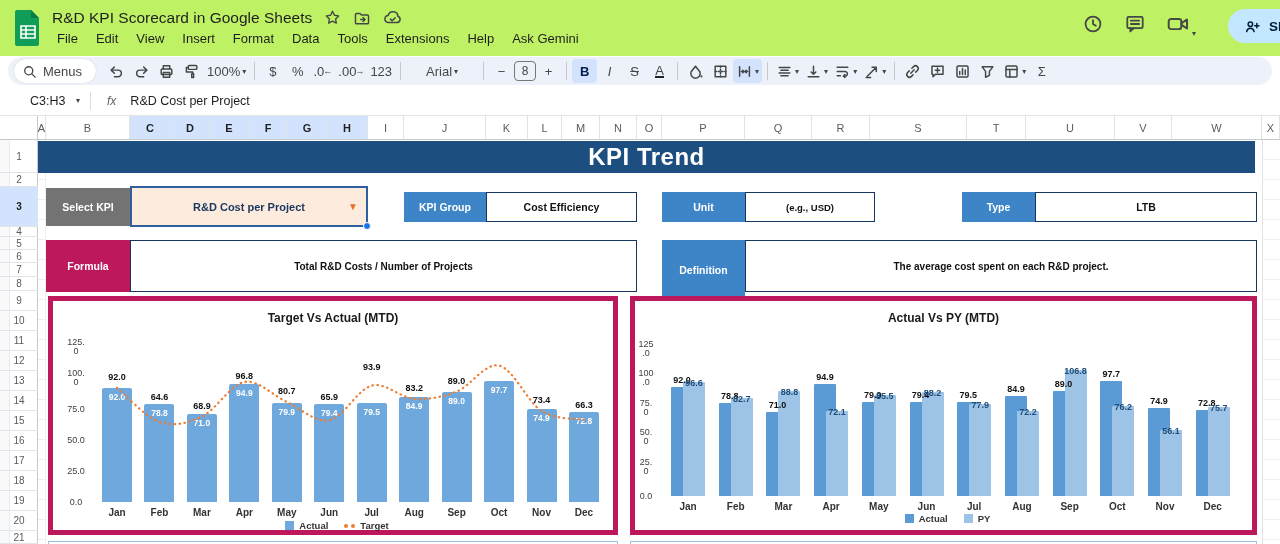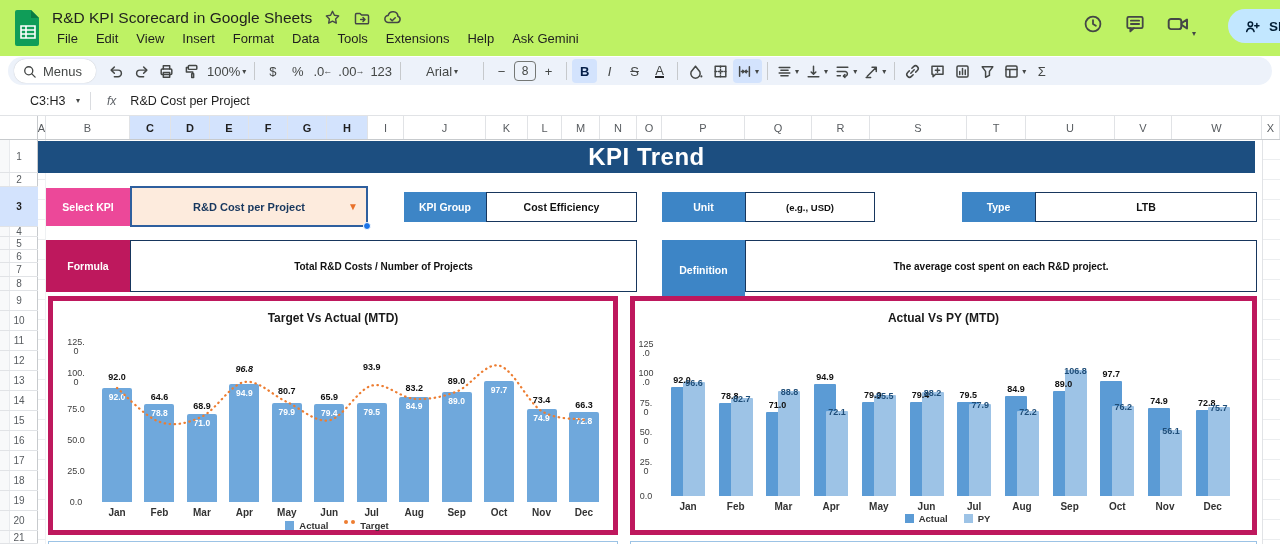--- a/index.html
+++ b/index.html
@@ -382,21 +382,21 @@
       <div class="rowh" style="top: 391px; height: 13px;">21</div>
     </div>
 
   <div class="grid-area">
     <div class="gridlines-a"></div>
     <div class="gridlines-x"></div>
   </div>
 
   <div class="abs banner" style="background: rgb(28, 78, 128);">KPI Trend</div>
 
-  <div class="abs lblcell lbl-select" style="background: #ec4899;">Select KPI</div>
+  <div class="abs lblcell lbl-select" style="background: #737373;">Select KPI</div>
   <div class="abs dd" style="background: rgb(253, 235, 221);">
     <span>R&amp;D Cost per Project</span>
     <span class="dd-caret">▼</span>
     <span class="fill-handle"></span>
   </div>
 
   <div class="abs lblcell lbl-kpigroup" style="background: rgb(61, 133, 198);">KPI Group</div>
   <div class="abs valbox box-kpigroup">Cost Efficiency</div>
 
   <div class="abs lblcell lbl-unit" style="background: rgb(61, 133, 198);">Unit</div>
@@ -428,21 +428,21 @@
       <div class="bar" style="left: 91.45px; top: 103.288px; width: 30px; height: 97.712px; background: rgb(111, 168, 220); border-radius: 2px 2px 0px 0px;"></div>
       <div class="bar-lbl-in" style="left: 88.45px; top: 107.288px;">78.8</div>
       <div class="bar-lbl-out" style="left: 86.45px; top: 91.288px;">64.6</div>
       <div class="month" style="left: 84.45px; top: 206px;">Feb</div>
       <div class="bar" style="left: 133.9px; top: 112.96px; width: 30px; height: 88.04px; background: rgb(111, 168, 220); border-radius: 2px 2px 0px 0px;"></div>
       <div class="bar-lbl-in" style="left: 130.9px; top: 116.96px;">71.0</div>
       <div class="bar-lbl-out" style="left: 128.9px; top: 99.564px;">68.9</div>
       <div class="month" style="left: 126.9px; top: 206px;">Mar</div>
       <div class="bar" style="left: 176.35px; top: 83.324px; width: 30px; height: 117.676px; background: rgb(111, 168, 220); border-radius: 2px 2px 0px 0px;"></div>
       <div class="bar-lbl-in" style="left: 173.35px; top: 87.324px;">94.9</div>
-      <div class="bar-lbl-out" style="left: 171.35px; top: 63px; font-style: italic;">96.8</div>
+      <div class="bar-lbl-out" style="left: 171.35px; top: 70px;">96.8</div>
       <div class="month" style="left: 169.35px; top: 206px;">Apr</div>
       <div class="bar" style="left: 218.8px; top: 101.924px; width: 30px; height: 99.076px; background: rgb(111, 168, 220); border-radius: 2px 2px 0px 0px;"></div>
       <div class="bar-lbl-in" style="left: 215.8px; top: 105.924px;">79.9</div>
       <div class="bar-lbl-out" style="left: 213.8px; top: 84.932px;">80.7</div>
       <div class="month" style="left: 211.8px; top: 206px;">May</div>
       <div class="bar" style="left: 261.25px; top: 102.544px; width: 30px; height: 98.456px; background: rgb(111, 168, 220); border-radius: 2px 2px 0px 0px;"></div>
       <div class="bar-lbl-in" style="left: 258.25px; top: 106.544px;">79.4</div>
       <div class="bar-lbl-out" style="left: 256.25px; top: 90.544px;">65.9</div>
       <div class="month" style="left: 254.25px; top: 206px;">Jun</div>
       <div class="bar" style="left: 303.7px; top: 102.42px; width: 30px; height: 98.58px; background: rgb(111, 168, 220); border-radius: 2px 2px 0px 0px;"></div>
@@ -466,21 +466,21 @@
       <div class="month" style="left: 466.5px; top: 206px;">Nov</div>
       <div class="bar" style="left: 515.95px; top: 110.728px; width: 30px; height: 90.272px; background: rgb(111, 168, 220); border-radius: 2px 2px 0px 0px;"></div>
       <div class="bar-lbl-in" style="left: 512.95px; top: 114.728px;">72.8</div>
       <div class="bar-lbl-out" style="left: 510.95px; top: 98.728px;">66.3</div>
       <div class="month" style="left: 508.95px; top: 206px;">Dec</div>
       <svg class="line-svg" width="568" height="237">
         <path d="M64,86.9C71.1,92.6,92.3,116.1,106.5,120.9C120.7,125.7,134.8,122.3,148.9,115.6C163.1,108.9,177.3,83.5,191.4,81C205.6,78.5,219.7,94.5,233.8,100.9C248.0,107.3,262.2,122.0,276.3,119.3C290.4,116.6,304.6,88.2,318.7,84.6C332.8,81.0,347.0,96.8,361.2,97.8C375.4,98.8,389.5,96.1,403.6,90.6C417.8,85.1,432.0,61.4,446.1,64.6C460.3,67.8,474.4,101.0,488.5,110C502.6,119.0,523.9,117.3,531,118.8" fill="none" stroke="#ed7d31" stroke-width="2.2" stroke-linecap="round" stroke-dasharray="0.5 4.5"></path>
       </svg>
       <div class="legend" style="left: 0px; top: 219px; width: 568px;">
         <span style="display: inline-flex; align-items: center;"><span class="leg-sq" style="background:#6fa8dc"></span>Actual</span>
-        <span style="display: inline-flex; align-items: flex-start;"><span class="leg-dots">
+        <span style="display: inline-flex; align-items: center;"><span class="leg-dots">
             <span class="leg-dot" style="background:#ed7d31"></span>
             <span class="leg-dot" style="background:#ed7d31"></span>
           </span>Target</span>
       </div>
     </div>
   <div class="chart-box chart1" id="chart1">
       <div class="chart-title" style="top: 10px;">Actual Vs PY (MTD)</div>
       <div class="ytick" style="left: -6px; top: 190.5px;">0.0</div>
       <div class="ytick" style="left: -6px; top: 156.5px;">25.
 0</div>

